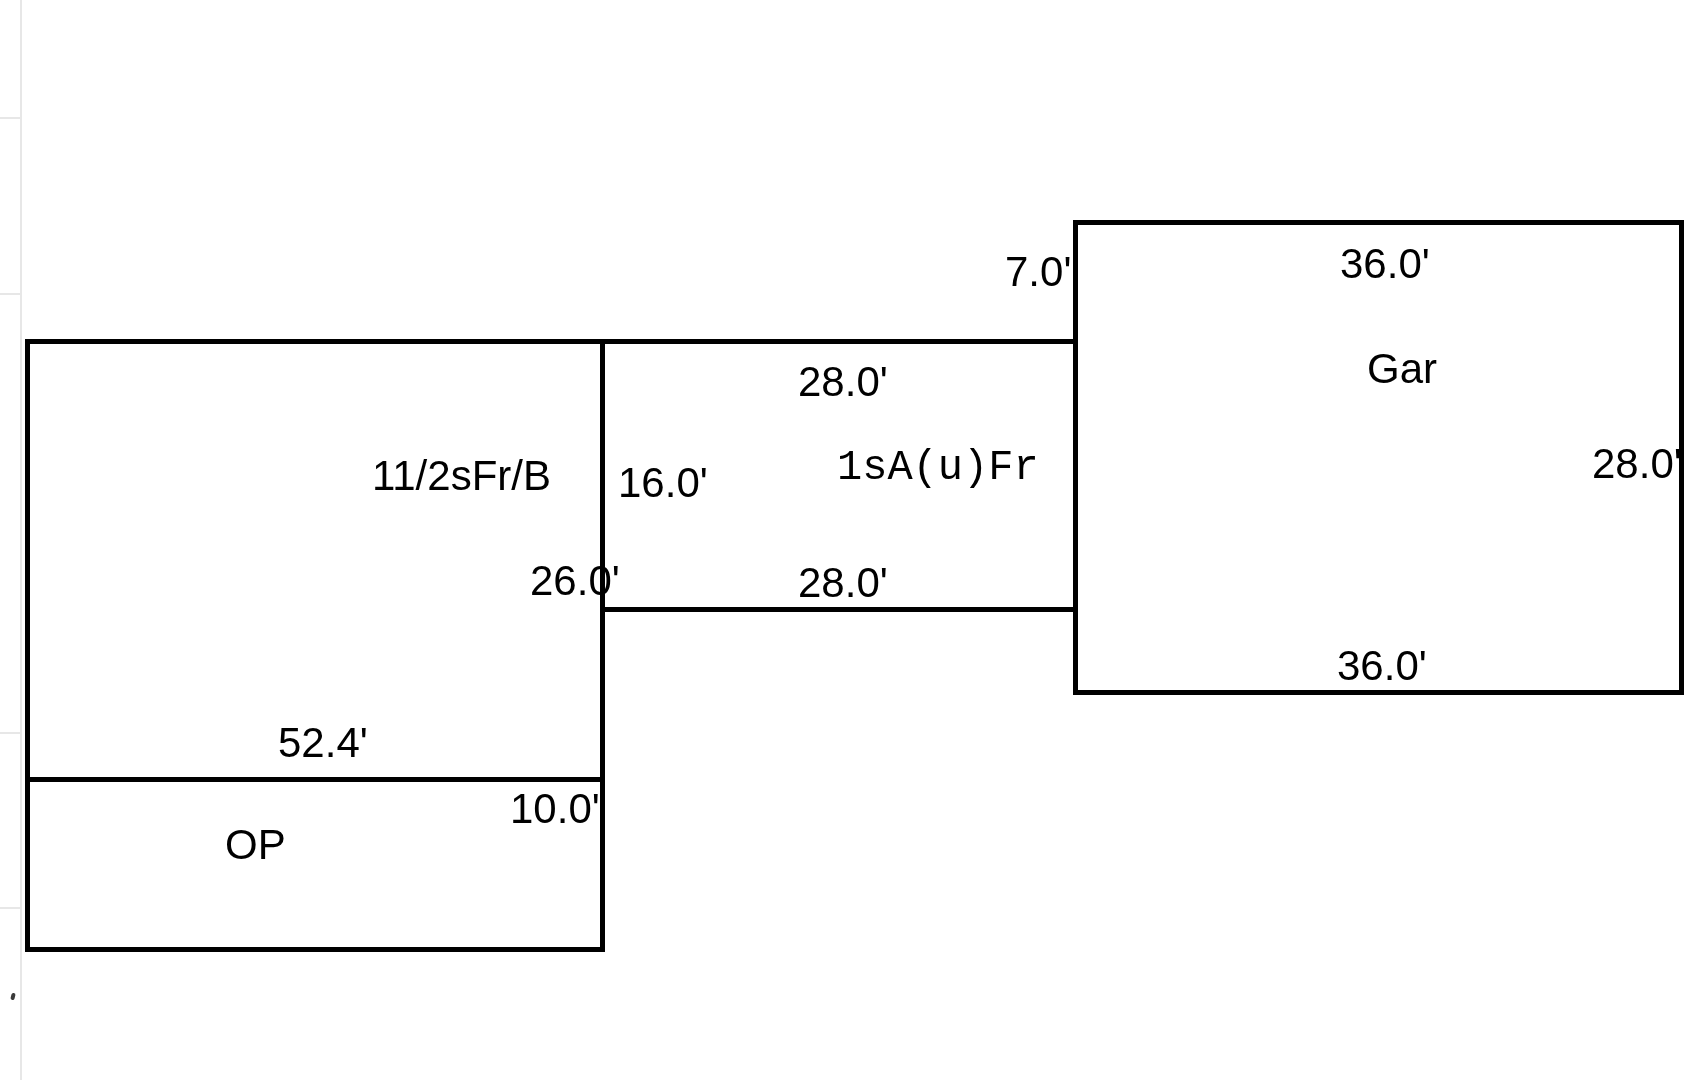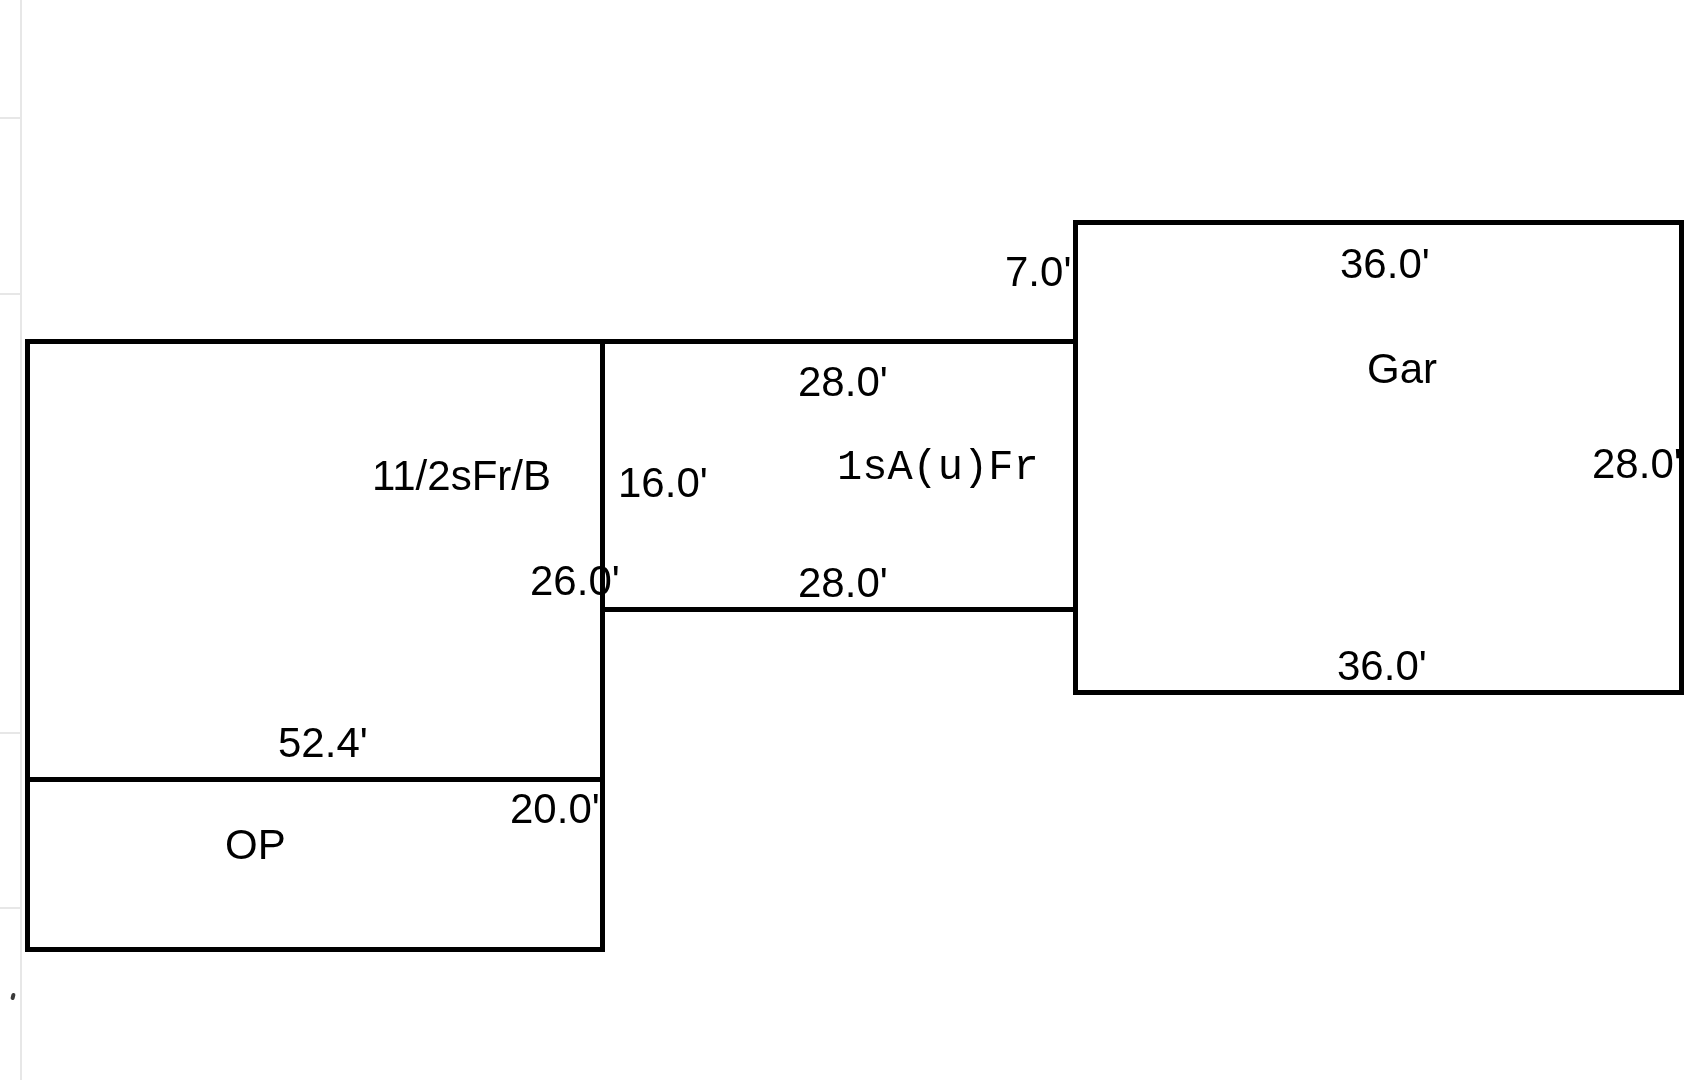--- a/index.html
+++ b/index.html
@@ -90,15 +90,15 @@
   <div class="label" style="left:837px; top:447px;font-family:Liberation Mono, monospace;">1sA(u)Fr</div>
   <div class="label" style="left:798px; top:562px;">28.0'</div>
 
   <div class="label" style="left:1005px; top:251px;">7.0'</div>
   <div class="label" style="left:1340px; top:243px;">36.0'</div>
   <div class="label" style="left:1367px; top:348px;">Gar</div>
   <div class="label" style="left:1592px; top:443px;">28.0'</div>
   <div class="label" style="left:1337px; top:645px;">36.0'</div>
 
   <div class="label" style="left:225px; top:824px;">OP</div>
-  <div class="label" style="left:510px; top:788px;">20.0'</div>
+  <div class="label" style="left:510px; top:788px;">10.0'</div>
 
 </div>
 
 </body></html>

